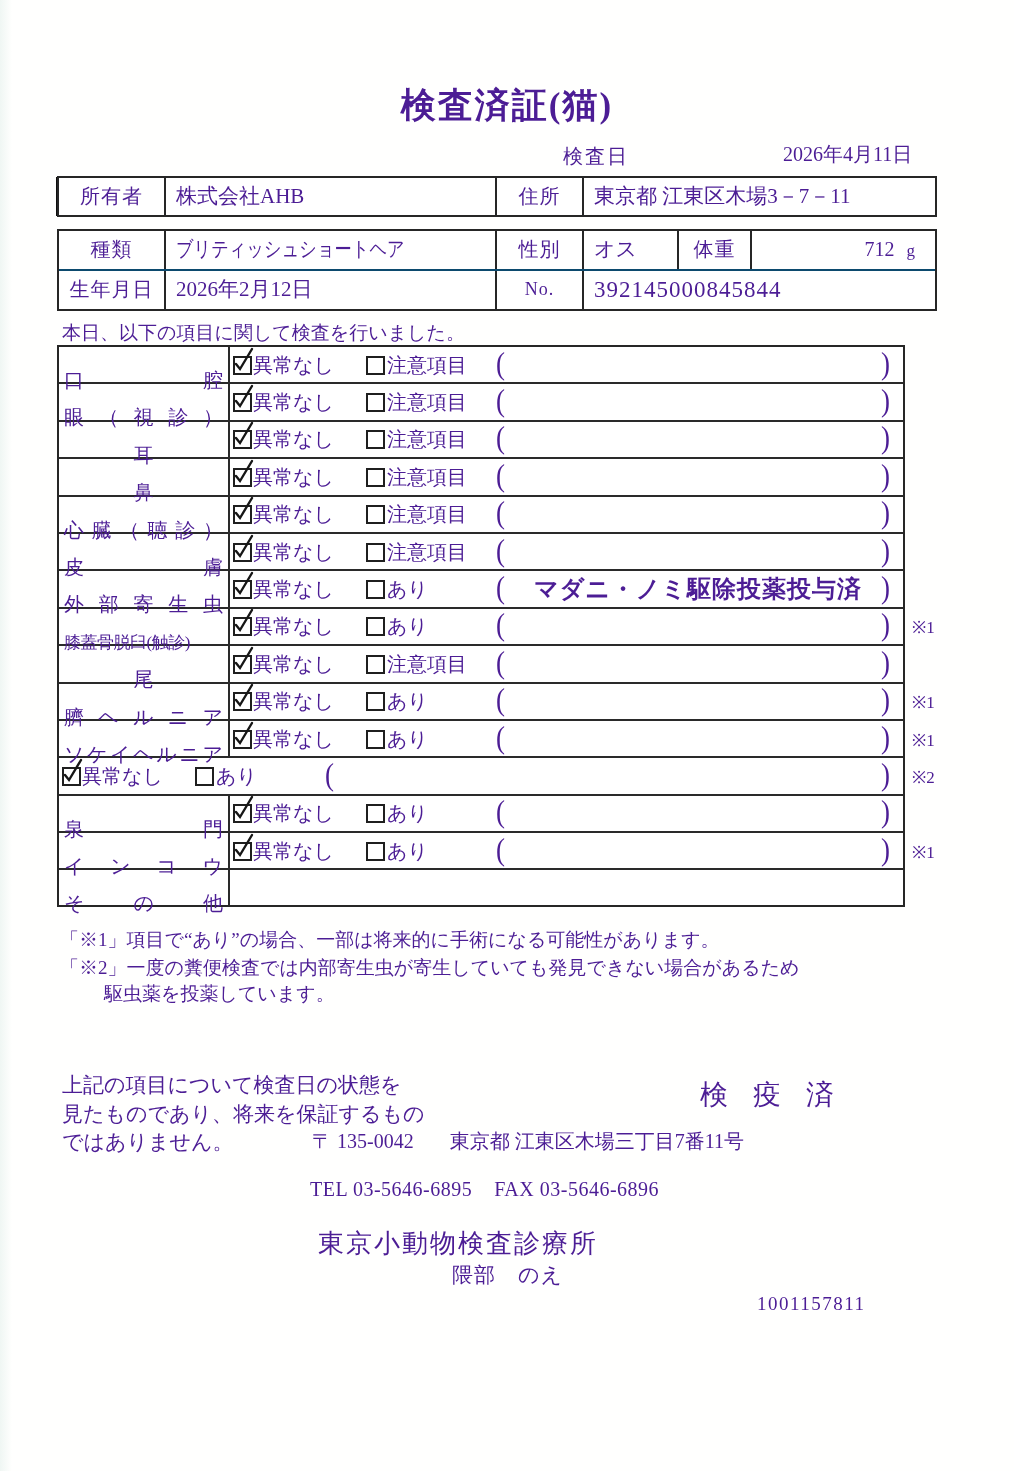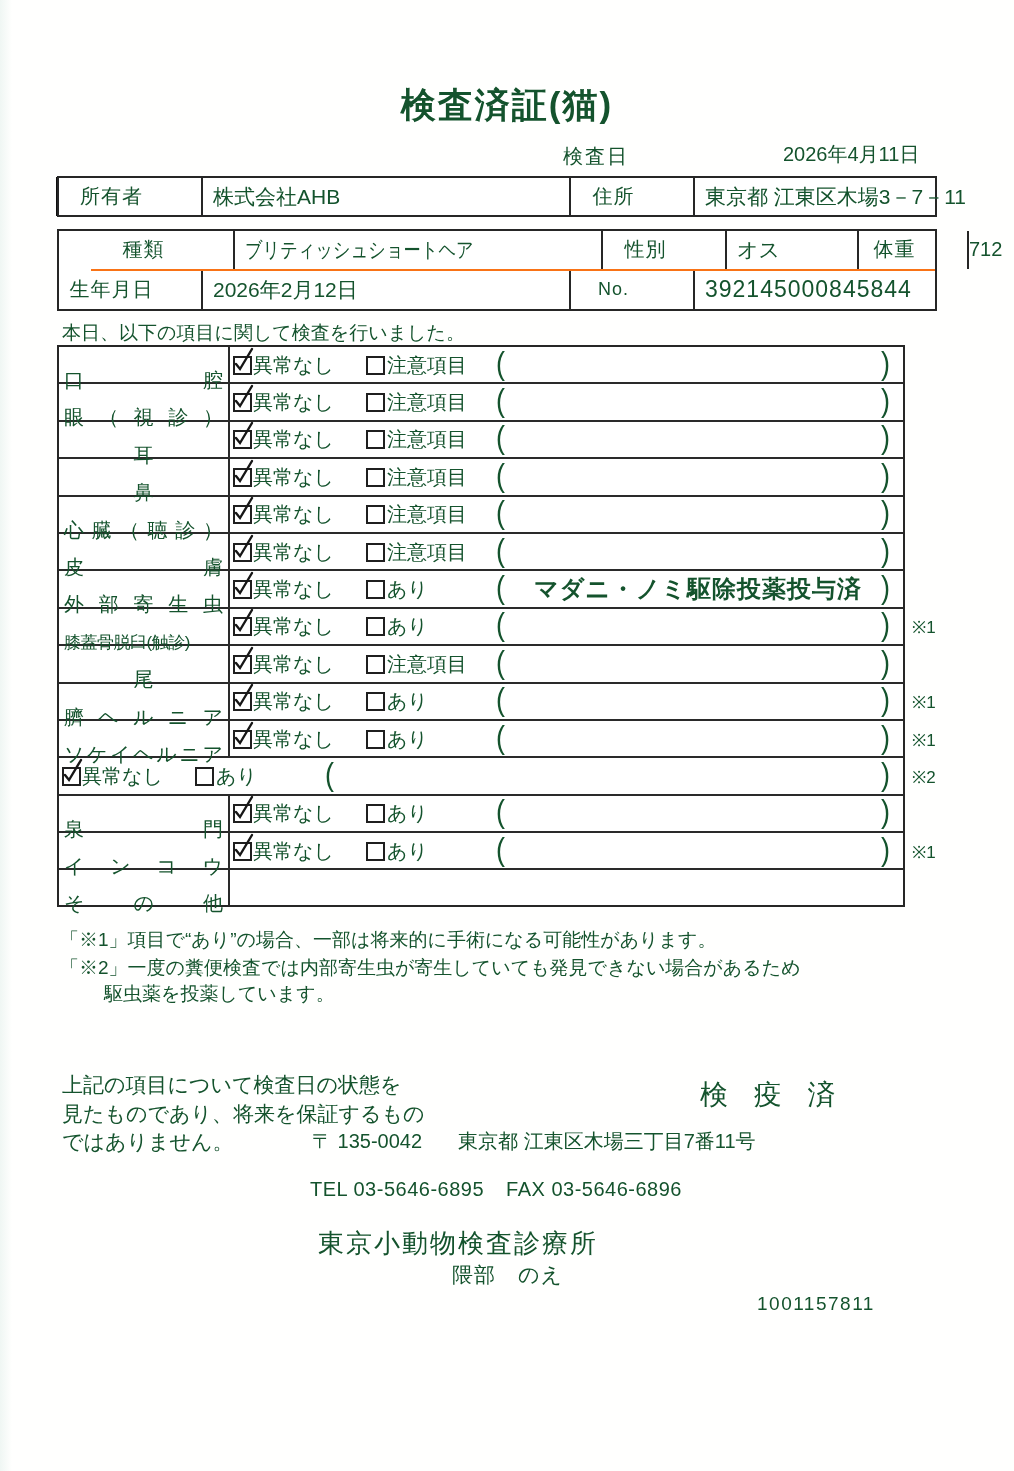--- a/index.html
+++ b/index.html
@@ -1,52 +1,52 @@
 <!DOCTYPE html>
 <html><head>
 <meta charset="utf-8">
 <style>
   html,body { margin:0; padding:0; background:#ffffff; }
   .page {
     position:relative;
     width:1014px; height:1471px;
     background:#fffffe;
-    font-family:Liberation Sans, sans-serif;
-    color:#14532d;
+    font-family:Liberation Serif, serif;
+    color:#4c1d95;
     overflow:hidden;
   }
   .edge-tint {
     position:absolute; left:0; top:0; width:12px; height:100%;
     background:linear-gradient(to right, #e9f3ef, rgba(255,255,255,0));
     opacity:.7;
   }
 
   
   .doc-title {
     position:absolute; left:0; right:0; top:82px;
     text-align:center; font-size:35px; font-weight:600; letter-spacing:2px;
   }
   .examdate-label { position:absolute; left:563px; top:143px; font-size:20px; letter-spacing:2px; }
   .examdate-value { position:absolute; left:783px; top:141px; font-size:20px; }
 
   
   .infotable { position:absolute; left:57px; width:880px; border:2px solid #262626; box-sizing:border-box; background:#fff; }
-  .it-row { display:grid;gap:37px; }
+  .it-row { display:grid; }
   .it-cell {
     box-sizing:border-box; border-left:2px solid #262626;
     font-size:20px; line-height:37px; white-space:nowrap; overflow:visible;
   }
   .it-cell:first-child { border-left:none; }
   .lbl { text-align:center; letter-spacing:1px; }
   .val { padding-left:10px; font-size:21px; }
   .owner-table { top:176px; height:41px; }
   .owner-table .it-row { grid-template-columns:105px 331px 87px 1fr; height:37px; }
   .animal-table { top:229px; }
   .animal-table .it-row { height:38px; }
-  .animal-table .row1 { grid-template-columns:105px 331px 87px 95px 73px 1fr; border-bottom:2px solid #f97316;margin-left:32px; }
+  .animal-table .row1 { grid-template-columns:105px 331px 87px 95px 73px 1fr; border-bottom:2px solid #0c4a6e; }
   .animal-table .row2 { grid-template-columns:105px 331px 87px 1fr; }
   .breed-val span { display:inline-block; transform:scaleX(.82); transform-origin:left center; }
   .weight-val { text-align:right; padding-right:20px; }
   .weight-val .unit { font-size:17px; margin-left:12px; }
   .no-lbl { font-size:18px; }
   .no-val { font-size:23px; letter-spacing:1px; }
   .thick-bar { position:absolute; left:56px; top:177px; width:8px; height:39px; background:#0e0e0e; }
 
   .intro-line { position:absolute; left:62px; top:320px; font-size:19px; }
 

